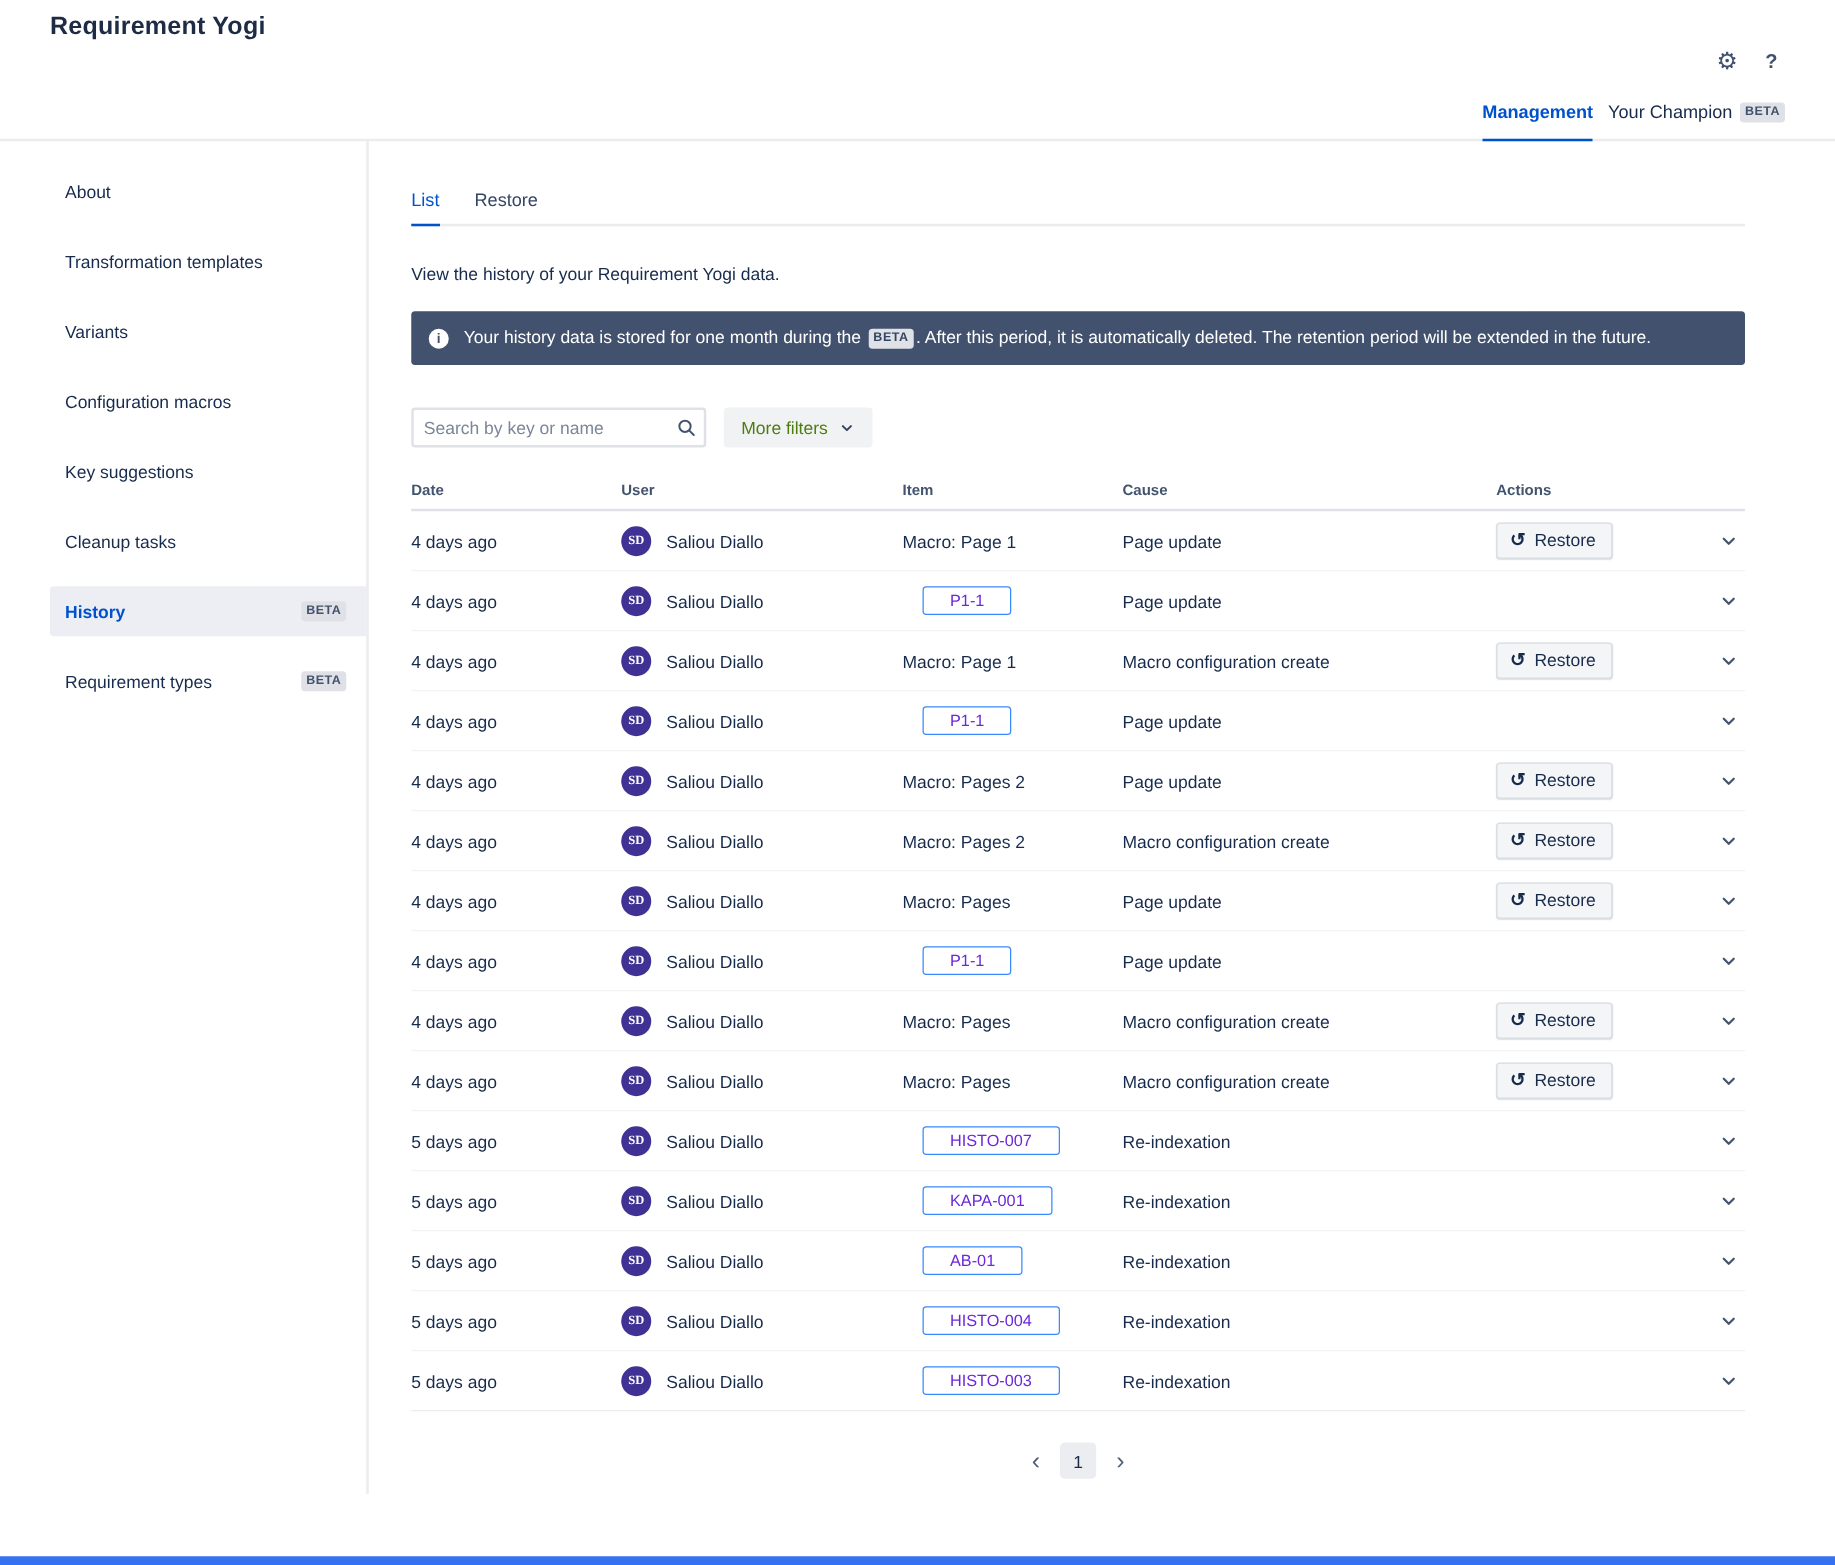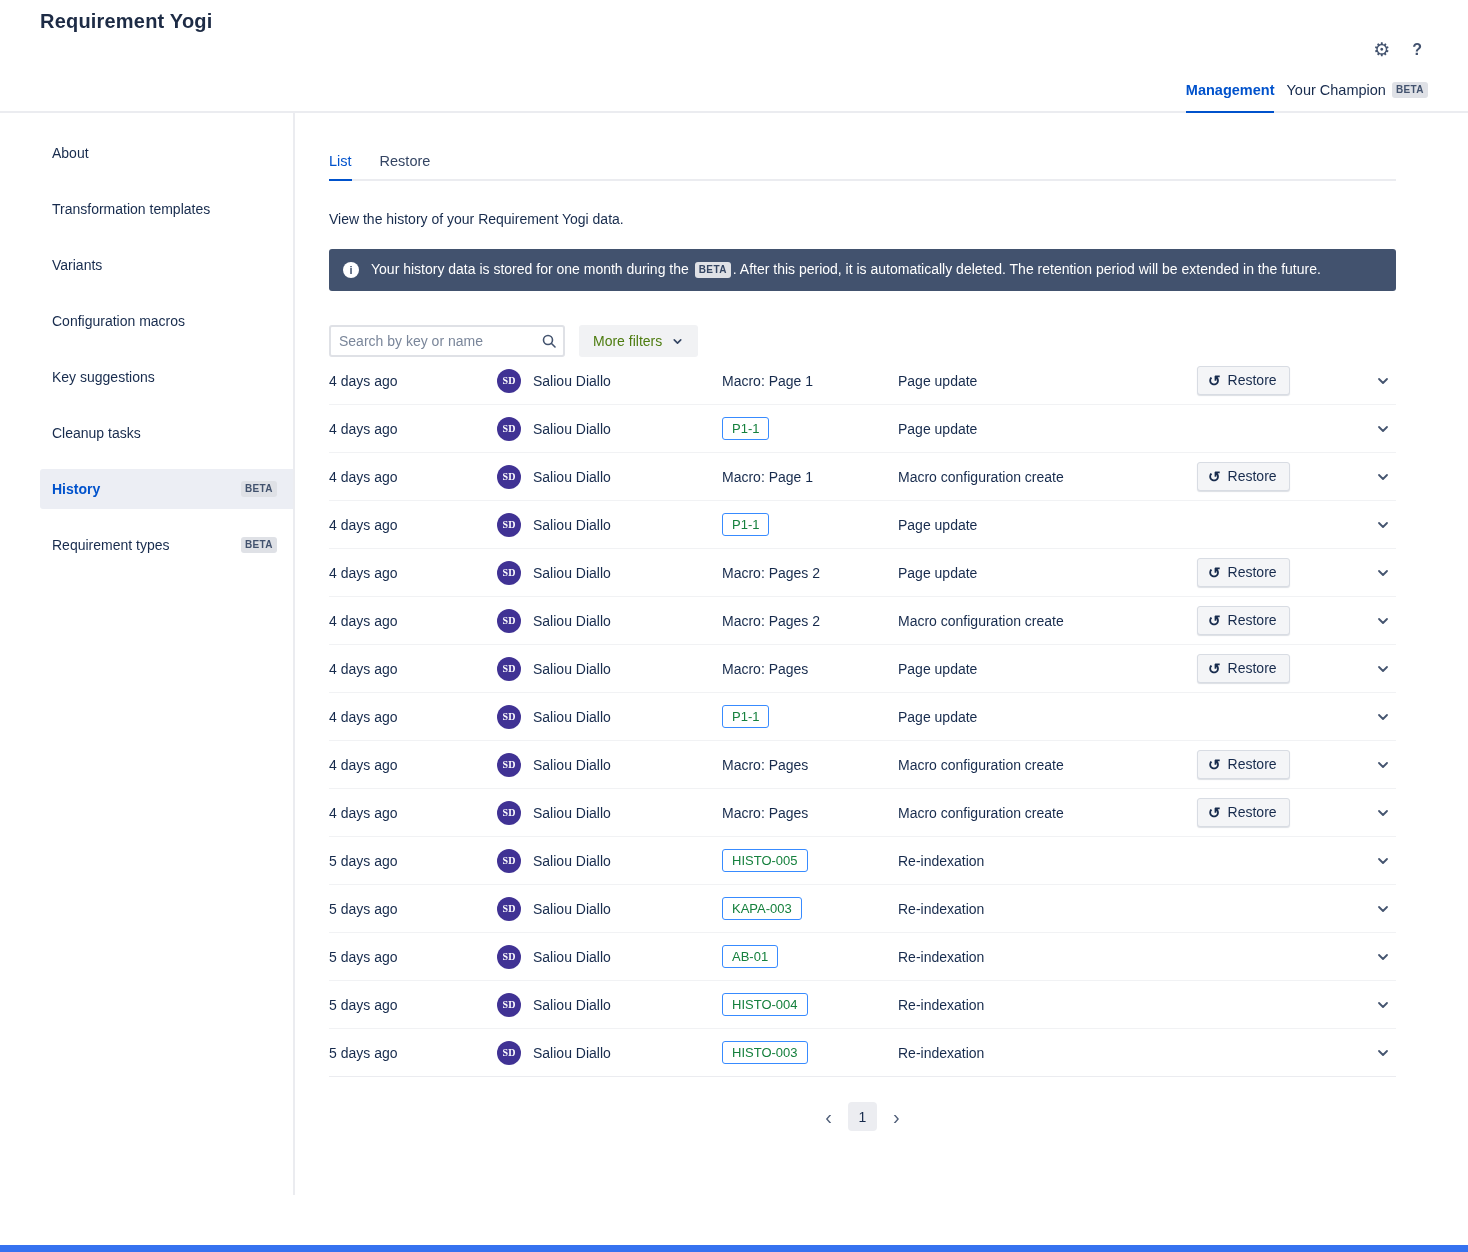--- a/index.html
+++ b/index.html
@@ -183,27 +183,28 @@
     font-weight: 700;
     display: inline-flex;
     align-items: center;
     justify-content: center;
     flex: 0 0 24px;
     font-family: Liberation Serif, serif;
   }
   .chip {
     display: inline-block;
     border: 1px solid #388BFF;
-    color: #15803d;
+    color: #6d28d9;
     border-radius: 3px;
-    padding: 3px 9px;
+    padding: 3px 21px;
     font-size: 13px;
     background: #fff;
     text-decoration: none;
     cursor: pointer;
+    margin-left: 16px;
   }
   .restore-btn {
     display: inline-flex;
     align-items: center;
     gap: 7px;
     background: #F4F5F7;
     border: 1px solid #D8DCE3;
     box-shadow: 0 1px 1px rgba(23,43,77,.15);
     border-radius: 3px;
     padding: 5px 12px 6px 10px;
@@ -326,20 +327,28 @@
         <span>More filters</span>
         <span style="display:inline-flex;">
           <svg width="13" height="13" viewBox="0 0 16 16" fill="none">
             <path d="M4 6l4 4 4-4" stroke="#344563" stroke-width="2" stroke-linecap="round" stroke-linejoin="round"></path>
           </svg>
         </span>
       </button>
     </div>
 
     <div>
+      <div class="thead">
+        <span>Date</span>
+        <span>User</span>
+        <span>Item</span>
+        <span>Cause</span>
+        <span>Actions</span>
+        <span></span>
+      </div>
       <div id="table-body">
           <div class="trow">
             <div class="cell c-date">4 days ago</div>
             <div class="cell c-user">
               <span class="avatar">SD</span>
               <span>Saliou Diallo</span>
             </div>
             <div class="cell c-item"><span>Macro: Page 1</span></div>
             <div class="cell c-cause">Page update</div>
             <div class="cell c-actions"><button class="restore-btn">
@@ -524,38 +533,38 @@
                 </svg>
               </span>
             </div>
           </div>
           <div class="trow">
             <div class="cell c-date">5 days ago</div>
             <div class="cell c-user">
               <span class="avatar">SD</span>
               <span>Saliou Diallo</span>
             </div>
-            <div class="cell c-item"><a class="chip">HISTO-005</a></div>
+            <div class="cell c-item"><a class="chip">HISTO-007</a></div>
             <div class="cell c-cause">Re-indexation</div>
             <div class="cell c-actions"></div>
             <div class="cell c-chev">
               <span class="chev">
                 <svg width="16" height="16" viewBox="0 0 16 16" fill="none">
                   <path d="M4 6l4 4 4-4" stroke="#44546F" stroke-width="1.8" stroke-linecap="round" stroke-linejoin="round"></path>
                 </svg>
               </span>
             </div>
           </div>
           <div class="trow">
             <div class="cell c-date">5 days ago</div>
             <div class="cell c-user">
               <span class="avatar">SD</span>
               <span>Saliou Diallo</span>
             </div>
-            <div class="cell c-item"><a class="chip">KAPA-003</a></div>
+            <div class="cell c-item"><a class="chip">KAPA-001</a></div>
             <div class="cell c-cause">Re-indexation</div>
             <div class="cell c-actions"></div>
             <div class="cell c-chev">
               <span class="chev">
                 <svg width="16" height="16" viewBox="0 0 16 16" fill="none">
                   <path d="M4 6l4 4 4-4" stroke="#44546F" stroke-width="1.8" stroke-linecap="round" stroke-linejoin="round"></path>
                 </svg>
               </span>
             </div>
           </div>

